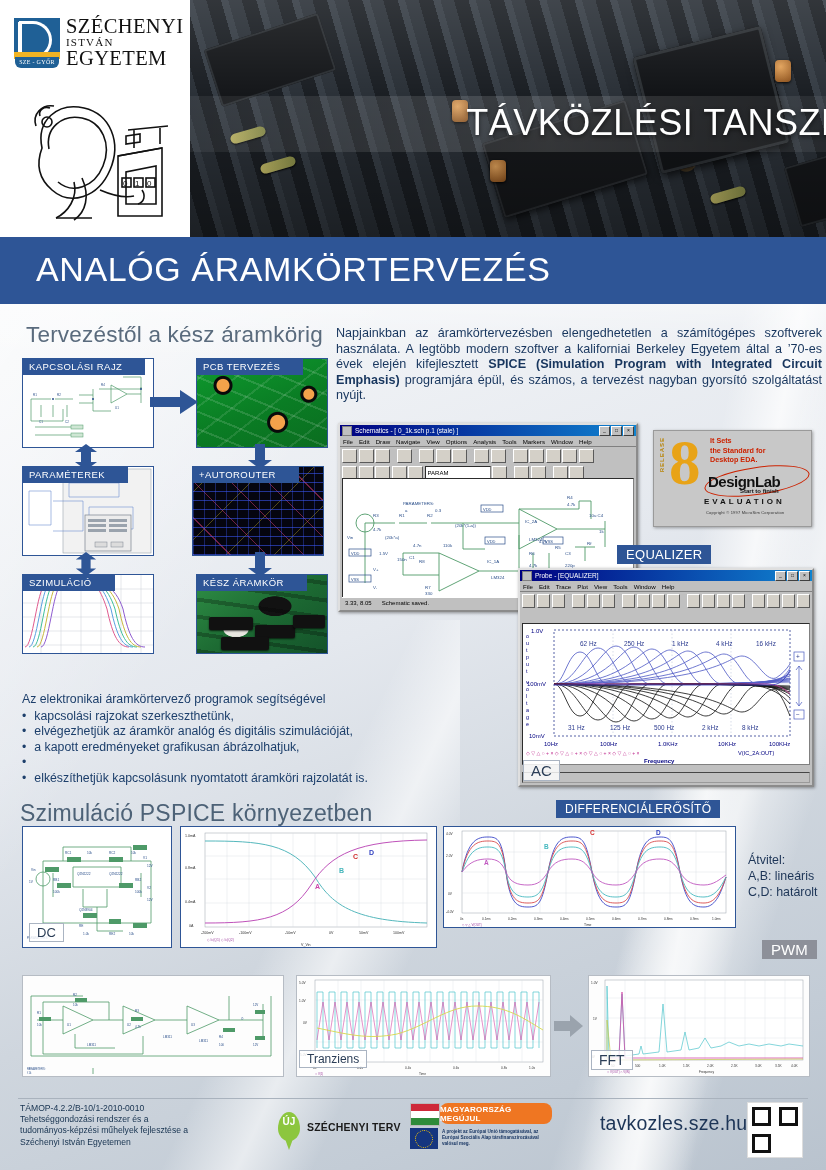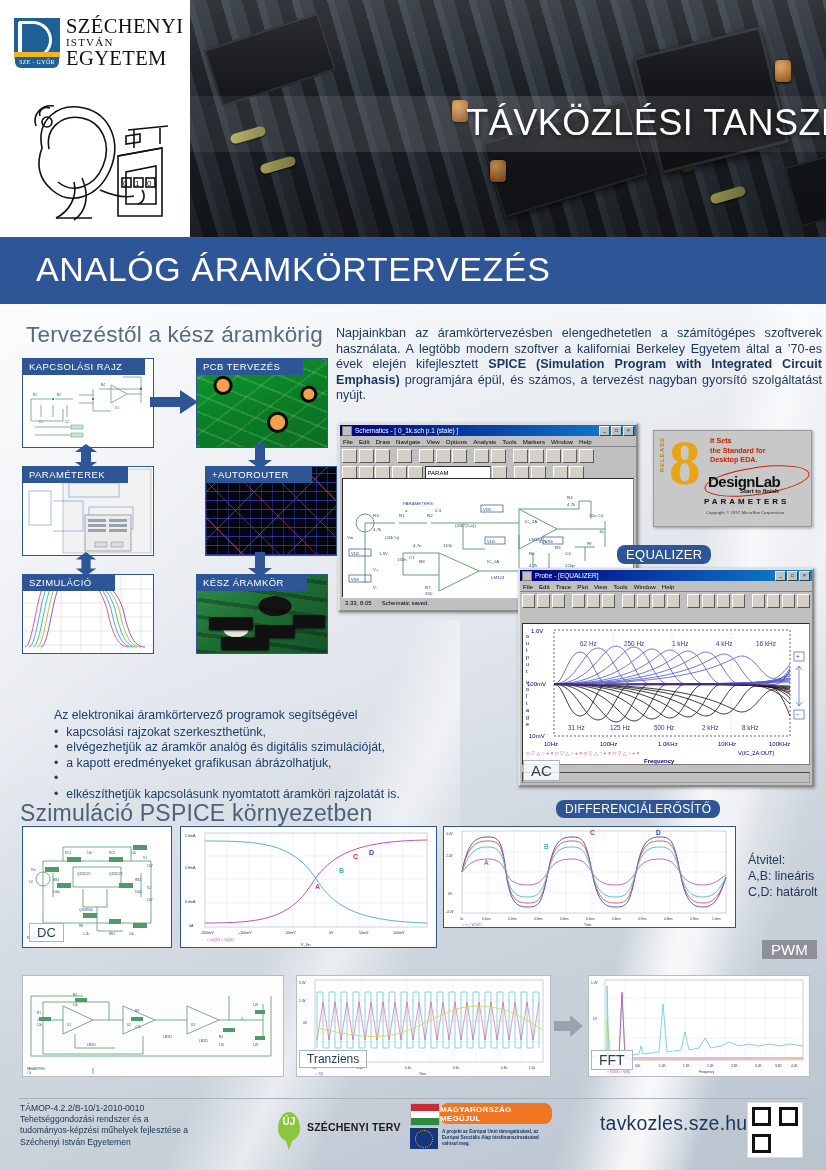--- a/index.html
+++ b/index.html
@@ -132,21 +132,21 @@
   .win .tools .combo{width:62px;height:11px;background:#fff;border:1px inset #808080;font-size:6px;
     padding-left:2px;color:#000;display:flex;align-items:center;}
   .win .canvas{position:absolute;left:2px;right:2px;background:#fff;border:1px inset #808080;overflow:hidden;}
   .win .status{position:absolute;left:2px;right:2px;bottom:2px;height:10px;background:#c0c0c0;
     border-top:1px solid #fff;display:flex;align-items:center;font-size:6px;color:#000;gap:10px;padding-left:3px;}
 
   
   #probeWin{position:absolute;}
 
   
-  .tag{position:absolute;background:#2e5596;color:#fff;font-size:13px;padding:2px 9px;letter-spacing:.3px;border-radius:8px;}
+  .tag{position:absolute;background:#2e5596;color:#fff;font-size:13px;padding:2px 9px;letter-spacing:.3px;}
   .tagLight{position:absolute;background:rgba(255,255,255,.82);color:#2b3e57;font-size:15px;
     padding:1px 7px;border:1px solid #aab4c2;}
   .tagGrey{position:absolute;background:#8d9099;color:#fff;font-size:15px;padding:1px 9px;}
 
   
   #dlab{position:absolute;background:#c8c8c8;border:1px solid #9a9a9a;box-shadow:1px 1px 3px rgba(0,0,0,.35);}
   #dlab .rel{position:absolute;left:5px;top:6px;width:10px;color:#b8860b;font-size:6px;letter-spacing:1px;
     writing-mode:vertical-rl;transform:rotate(180deg);font-weight:bold;}
   #dlab .eight{position:absolute;left:15px;top:2px;font-size:63px;color:#e8a317;font-weight:bold;
     line-height:60px;font-family:"Liberation Serif",serif;}
@@ -323,21 +323,21 @@
           <rect x="86" y="52" width="18" height="3"></rect>
         <rect x="86" y="57" width="18" height="3"></rect>
           <rect x="86" y="62" width="18" height="3"></rect>
       </g>
       <rect x="72" y="75" width="12" height="5" fill="#dcdcdc" stroke="#7b8490" stroke-width=".5"></rect>
       <rect x="88" y="75" width="12" height="5" fill="#dcdcdc" stroke="#7b8490" stroke-width=".5"></rect>
     </svg>
     <div class="plabel">PARAMÉTEREK</div>
   </div>
 
-  <div class="panel" style="left:205px;top:466px;width:130px;height:88px;">
+  <div class="panel" style="left:192px;top:466px;width:130px;height:88px;">
     <div class="router"></div>
     <div class="plabel">+AUTOROUTER</div>
   </div>
 
   <div class="panel" style="left:22px;top:574px;width:130px;height:78px;">
     <svg viewBox="0 0 130 78" style="position:absolute;inset:0;width:100%;height:100%;">
       <g stroke="#c9cdd4" stroke-width=".5">
         <path d="M0 14 H130 M0 28 H130 M0 42 H130 M0 56 H130 M0 70 H130"></path>
         <path d="M18 0 V78 M38 0 V78 M58 0 V78 M78 0 V78 M98 0 V78 M118 0 V78"></path>
       </g>
@@ -376,21 +376,21 @@
   <svg style="position:absolute;left:246px;top:552px;width:28px;height:26px;" viewBox="0 0 28 26">
     <path d="M9 0 H19 V16 H26 L14 25 L2 16 H9 Z" fill="#2e5596"></path>
   </svg>
   <svg style="position:absolute;left:72px;top:444px;width:28px;height:26px;" viewBox="0 0 28 26">
     <path d="M14 0 L25 8 H19 V18 H25 L14 26 L3 18 H9 V8 H3 Z" fill="#2e5596"></path>
   </svg>
   <svg style="position:absolute;left:72px;top:552px;width:28px;height:24px;" viewBox="0 0 28 26">
     <path d="M14 0 L25 8 H19 V18 H25 L14 26 L3 18 H9 V8 H3 Z" fill="#2e5596"></path>
   </svg>
 
-  <div style="position:absolute;left:22px;top:708px;width:430px;color:#1d3f6b;font-size:12.3px;line-height:15.6px;margin-left:32px;">
+  <div style="position:absolute;left:22px;top:692px;width:430px;color:#1d3f6b;font-size:12.3px;line-height:15.6px;">
     <div>Az elektronikai áramkörtervező programok segítségével</div>
     <div style="margin-top:1px;">
       <div style="display:flex;gap:8px;">
           <span>•</span>
           <span>kapcsolási rajzokat szerkeszthetünk,</span>
         </div>
       <div style="display:flex;gap:8px;">
           <span>•</span>
           <span>elvégezhetjük az áramkör analóg és digitális szimulációját,</span>
         </div>
@@ -544,21 +544,21 @@
     </div>
   </div>
 
   <div id="dlab" style="left:653px;top:430px;width:157px;height:95px;">
     <div class="rel">RELEASE</div>
     <div class="eight">8</div>
     <div class="claim">It Sets<br>the Standard for<br>Desktop EDA.</div>
     <div class="oval"></div>
     <div class="dl">DesignLab</div>
     <div class="s2f">Start to finish</div>
-    <div class="ev">PARAMETERS</div>
+    <div class="ev">EVALUATION</div>
     <div class="cp">Copyright © 1997  MicroSim Corporation</div>
   </div>
 
   <div class="tag" style="left:617px;top:545px;">EQUALIZER</div>
 
   <div class="win" id="probeWin" style="left:518px;top:568px;width:292px;height:215px;">
     <div class="tb">
       <div class="tbi"></div>
       <span>Probe - [EQUALIZER]</span>
       <div class="spacer"></div>

